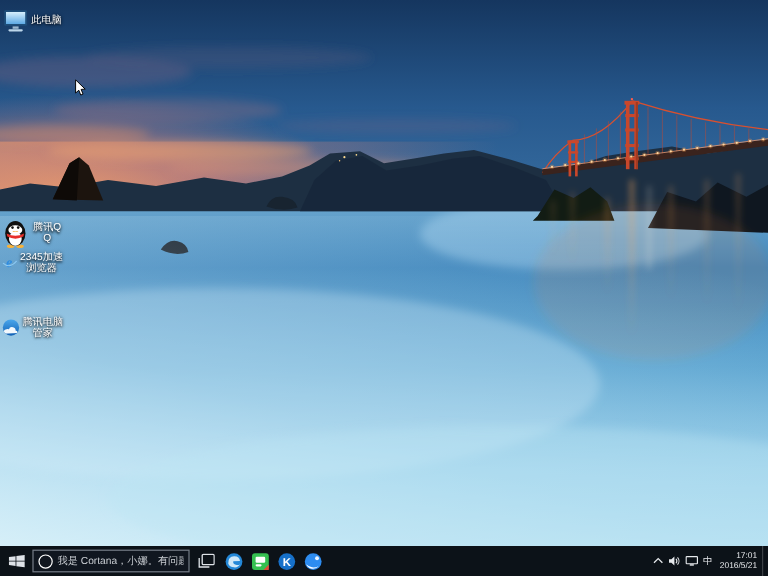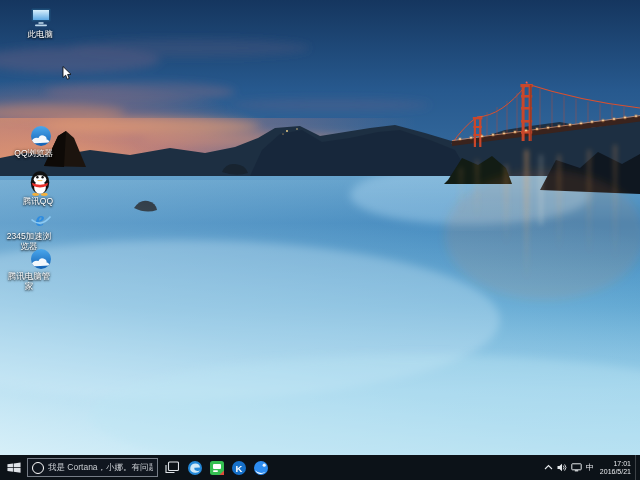--- a/index.html
+++ b/index.html
@@ -1,19 +1,19 @@
 <!DOCTYPE html>
 <html><head>
 <meta charset="utf-8">
 <style>
   html,body{margin:0;padding:0;width:640px;height:480px;overflow:hidden;
     font-family:"Liberation Sans",sans-serif;background:#000;position:relative}
   .desktop{position:absolute;left:0;top:0;width:640px;height:455px;overflow:hidden}
   .wall{position:absolute;left:0;top:0}
-  .dicon{position:absolute;left:1px;width:52px;display:flex;flex-direction:column;align-items:flex-end;gap:1px;cursor:default}
+  .dicon{position:absolute;left:1px;width:52px;display:flex;flex-direction:row;align-items:center;gap:1px;cursor:default}
   .dlabel{font-size:8.5px;line-height:9.5px;color:#fff;text-align:center;max-width:48px;
     text-shadow:0 1px 2px rgba(0,0,0,.9),0 0 3px rgba(0,0,0,.6);word-break:break-all}
   .cursor{position:absolute;left:62px;top:66px;z-index:4}
   .taskbar{position:absolute;left:0;bottom:0;width:640px;height:25px;background:#0c1218;
     display:flex;align-items:center;z-index:6}
   .tb-btn{height:25px;display:flex;align-items:center;justify-content:center}
   .start{width:27px}
   .search{width:131px;height:19px;background:#10161f;border:1px solid #767d87;display:flex;
     align-items:center;gap:4px;padding:0 4px;box-sizing:border-box;margin:0 2px 0 0}
   .cortana-ring{width:10px;height:10px;min-width:10px;border:1.5px solid #fff;border-radius:50%}
@@ -222,31 +222,22 @@
       <rect x="2.5" y="3.5" width="19" height="13" rx="1" fill="#1e4e79"></rect>
       <rect x="4" y="5" width="16" height="10" fill="url(#scr)"></rect>
       <rect x="9.5" y="17" width="5" height="2" fill="#9ab7cf"></rect>
       <rect x="6" y="19.4" width="12" height="1.8" rx=".9" fill="#bcd6ea"></rect>
     </svg>
     <div class="dlabel">此电脑</div>
   </div>
 
 
 
-  <div class="dicon" style="top:124px">
-    <svg width="24" height="24" viewBox="0 0 24 24">
-      <circle cx="12" cy="12" r="10" fill="url(#blu)"></circle>
-      <g clip-path="url(#circ)">
-        <path d="M2,17.5 Q5,12.5 9.5,14 Q10.5,10.5 14.5,11.5 Q18,12.5 17.6,15.5 Q20.5,15.8 20,18.5 L2,19.5 Z" fill="#fff" opacity=".95"></path>
-      </g>
-    </svg>
-    <div class="dlabel">QQ浏览器</div>
-  </div>
-
-  <div class="dicon" style="top:168px">
+
+  <div class="dicon" style="top:180px">
     <svg width="26" height="28" viewBox="0 0 24 26">
       <ellipse cx="8" cy="24.4" rx="3.2" ry="1.5" fill="#f6b23c"></ellipse>
       <ellipse cx="16" cy="24.4" rx="3.2" ry="1.5" fill="#f6b23c"></ellipse>
       <ellipse cx="12" cy="13.5" rx="8.6" ry="10.5" fill="#101010"></ellipse>
       <ellipse cx="12" cy="10.6" rx="5.9" ry="3.9" fill="#fff"></ellipse>
       <circle cx="9.6" cy="8.6" r="1.1" fill="#101010"></circle>
       <circle cx="14.4" cy="8.6" r="1.1" fill="#101010"></circle>
       <path d="M9.4,11.4 L14.6,11.4 L12,13.5 Z" fill="#f6b23c"></path>
       <ellipse cx="12" cy="18" rx="5.4" ry="6" fill="#fff"></ellipse>
       <path d="M4.6,13.6 Q12,17.6 19.4,13.6 L18.8,16.2 Q12,19.8 5.2,16.2 Z" fill="#e8302a"></path>
@@ -255,21 +246,21 @@
   </div>
 
   <div class="dicon" style="top:207px">
     <svg width="24" height="24" viewBox="0 0 24 24">
       <text x="11" y="18.5" font-size="20" font-weight="bold" font-style="italic" text-anchor="middle" fill="#2e8ce0" font-family="Liberation Serif, serif">e</text>
       <path d="M2.5,12.5 Q12,21 21.5,9.5" stroke="#8ccaf4" stroke-width="1.6" fill="none"></path>
     </svg>
     <div class="dlabel">2345加速浏览器</div>
   </div>
 
-  <div class="dicon" style="top:247px">
+  <div class="dicon" style="top:261px">
     <svg width="24" height="24" viewBox="0 0 24 24">
       <circle cx="12" cy="12" r="10" fill="url(#blu)"></circle>
       <g clip-path="url(#circ)">
         <path d="M2,17.5 Q5,12.5 9.5,14 Q10.5,10.5 14.5,11.5 Q18,12.5 17.6,15.5 Q20.5,15.8 20,18.5 L2,19.5 Z" fill="#fff" opacity=".95"></path>
       </g>
     </svg>
     <div class="dlabel">腾讯电脑管家</div>
   </div>
 
   <svg class="cursor" width="12" height="15" viewBox="0 0 12 15">

